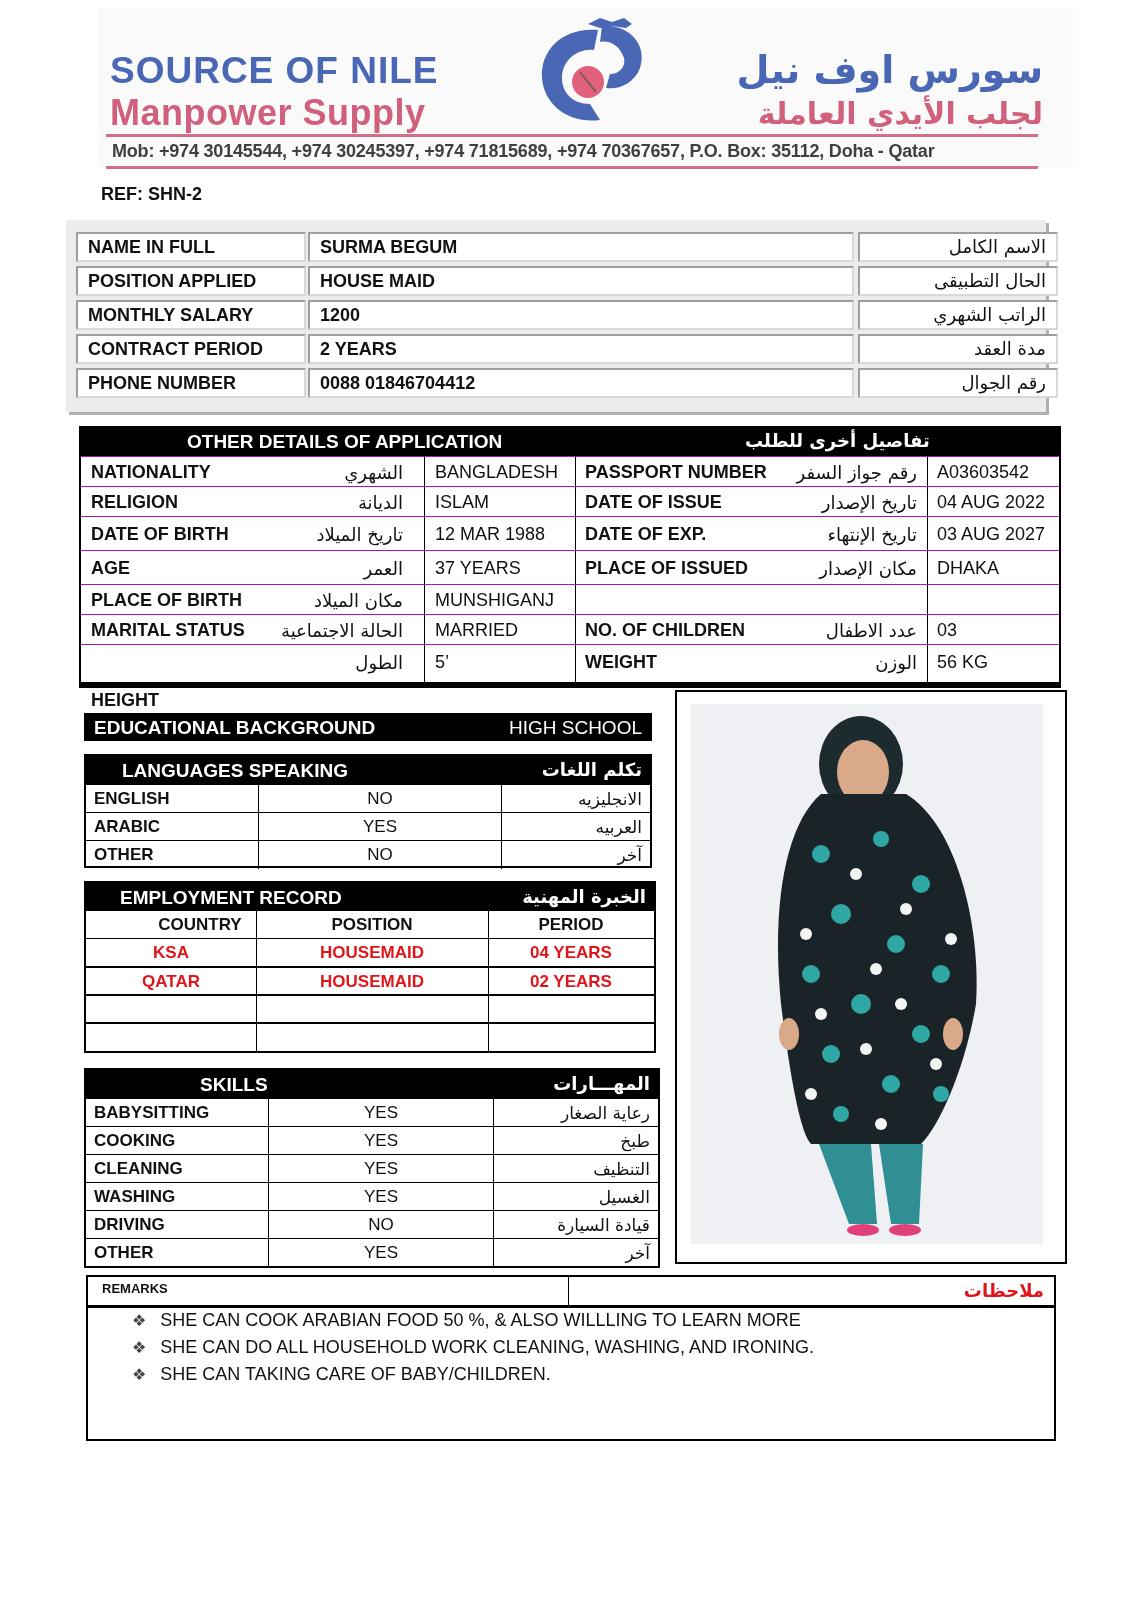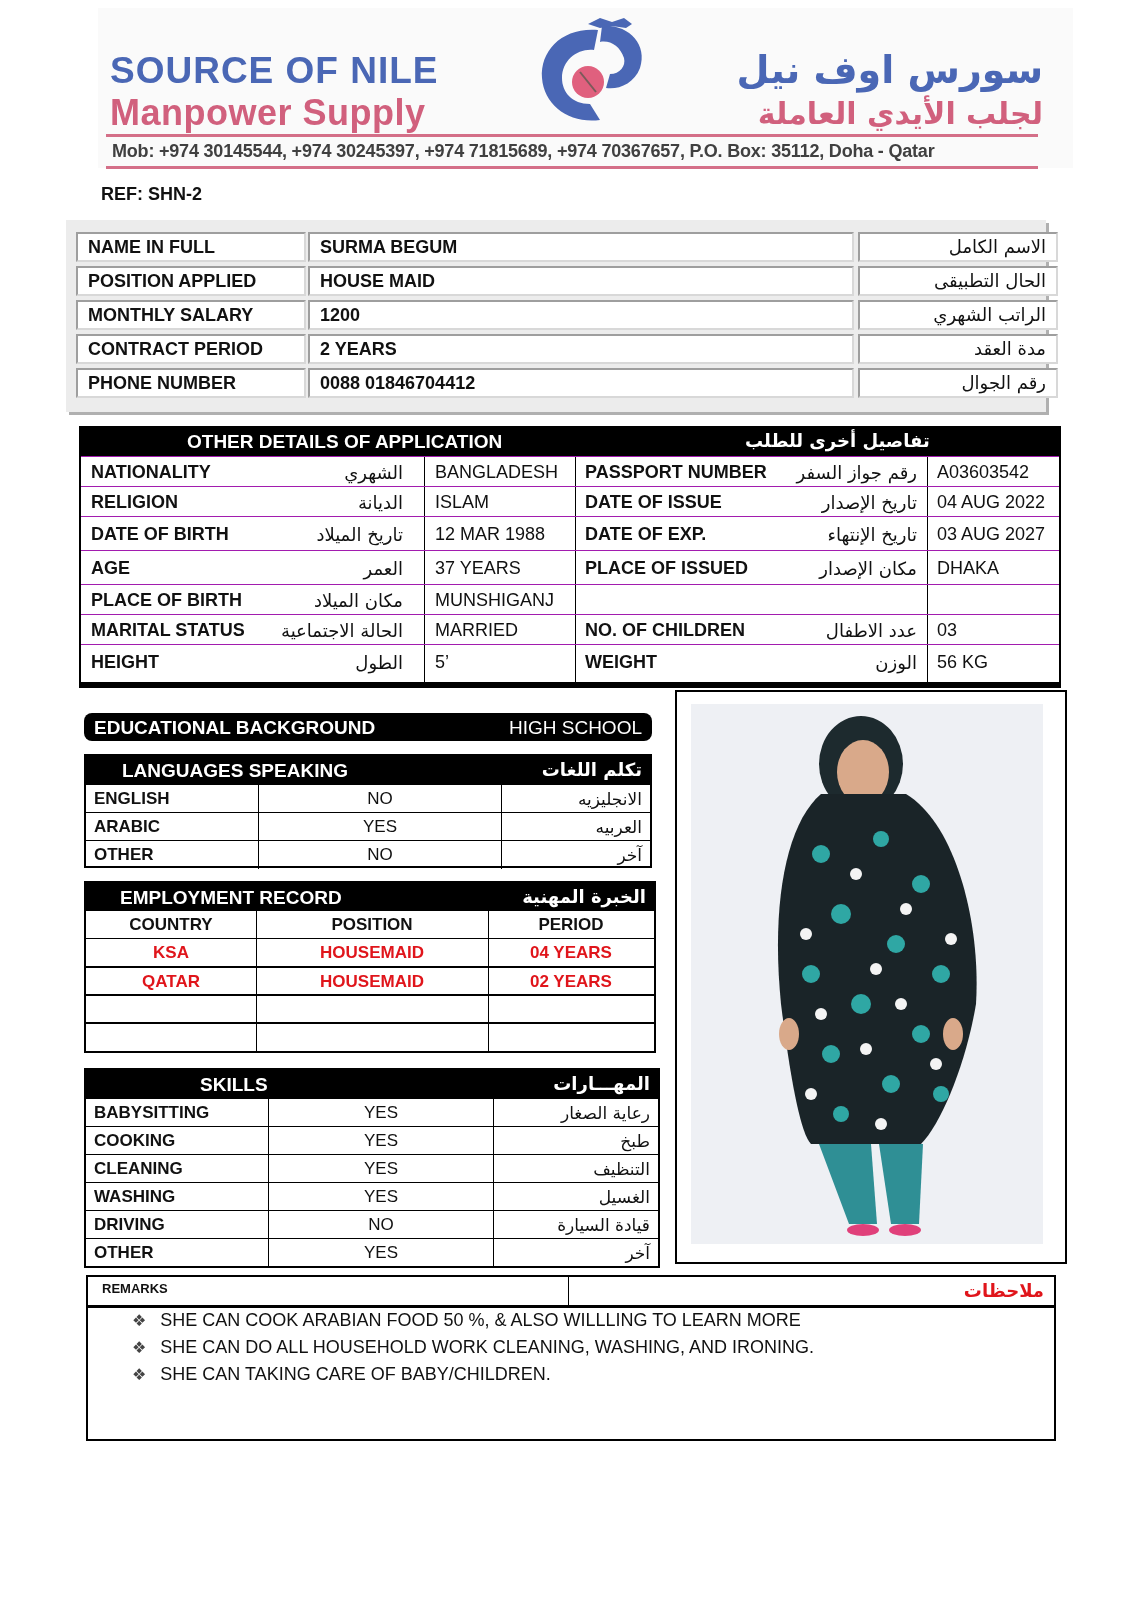--- a/index.html
+++ b/index.html
@@ -157,31 +157,31 @@
       </div>
       <div class="drow" style="top:186px; height:30px;">
         <div class="dcell" style="left:10px; font-weight:bold;">MARITAL STATUS</div>
         <div class="dcell ar" style="left:180px; width:142px; justify-content:flex-start;">الحالة الاجتماعية</div>
         <div class="dcell" style="left:354px;">MARRIED</div>
         <div class="dcell" style="left:504px; font-weight:bold;">NO. OF CHILDREN</div>
         <div class="dcell ar" style="left:660px; width:176px; justify-content:flex-start;">عدد الاطفال</div>
         <div class="dcell" style="left:856px;">03</div>
       </div>
       <div class="drow" style="top:216px; height:34px;">
-        <div class="dcell" style="left:10px; font-weight:bold;">HEIGHT</div>
+        <div class="dcell" style="left:10px; font-weight:bold;margin-top:38px;">HEIGHT</div>
         <div class="dcell ar" style="left:180px; width:142px; justify-content:flex-start;">الطول</div>
         <div class="dcell" style="left:354px;">5’</div>
         <div class="dcell" style="left:504px; font-weight:bold;">WEIGHT</div>
         <div class="dcell ar" style="left:660px; width:176px; justify-content:flex-start;">الوزن</div>
         <div class="dcell" style="left:856px;">56 KG</div>
       </div>
     </div>
 </div>
 
-<div class="abs" style="left:84px; top:713px; width:568px; height:28px; background:#000; color:#fff;border-radius:8px;">
+<div class="abs" style="left:84px; top:713px; width:568px; height:28px; background:#000; color:#fff;">
   <span class="abs" style="left:10px; top:4px; font-size:19px; font-weight:bold;">EDUCATIONAL BACKGROUND</span>
   <span class="abs" style="right:10px; top:4px; font-size:19px;">HIGH SCHOOL</span>
 </div>
 
 <div class="btable" style="left:84px; top:754px; width:568px; height:114px;">
   <div class="bhead" style="height:28px;">
     <span class="abs" style="left:36px; top:4px;">LANGUAGES SPEAKING</span>
     <span class="abs ar" style="right:8px; top:3px; font-size:18px;">تكلم اللغات</span>
   </div>
   <div id="lang-rows">
@@ -209,21 +209,21 @@
     </div>
 </div>
 
 <div class="btable" style="left:84px; top:881px; width:572px; height:172px;">
   <div class="bhead" style="height:27px;">
     <span class="abs" style="left:34px; top:4px;">EMPLOYMENT RECORD</span>
     <span class="abs ar" style="right:8px; top:3px; font-size:18px;">الخبرة المهنية</span>
   </div>
   <div id="emp-rows">
       <div class="brow" style="top:27px; height:28px;">
-        <div class="bcell" style="left:0px; width:170px; justify-content:center; font-weight:bold;">COUNTRY</div>
+        <div class="bcell" style="left:0px; width:170px; justify-content:center; font-weight:bold;padding-left:29px;">COUNTRY</div>
         <div class="bcell" style="left:170px; width:232px; justify-content:center; font-weight:bold;">POSITION</div>
         <div class="vline" style="left:170px; top:0; height:28px;"></div>
         <div class="bcell" style="left:402px; width:166px; justify-content:center; font-weight:bold;">PERIOD</div>
         <div class="vline" style="left:402px; top:0; height:28px;"></div>
       </div>
       <div class="brow" style="top:55px; height:28px;">
         <div class="bcell red" style="left:0px; width:170px; justify-content:center;">KSA</div>
         <div class="bcell red" style="left:170px; width:232px; justify-content:center;">HOUSEMAID</div>
         <div class="vline" style="left:170px; top:0; height:28px;"></div>
         <div class="bcell red" style="left:402px; width:166px; justify-content:center;">04 YEARS</div>

